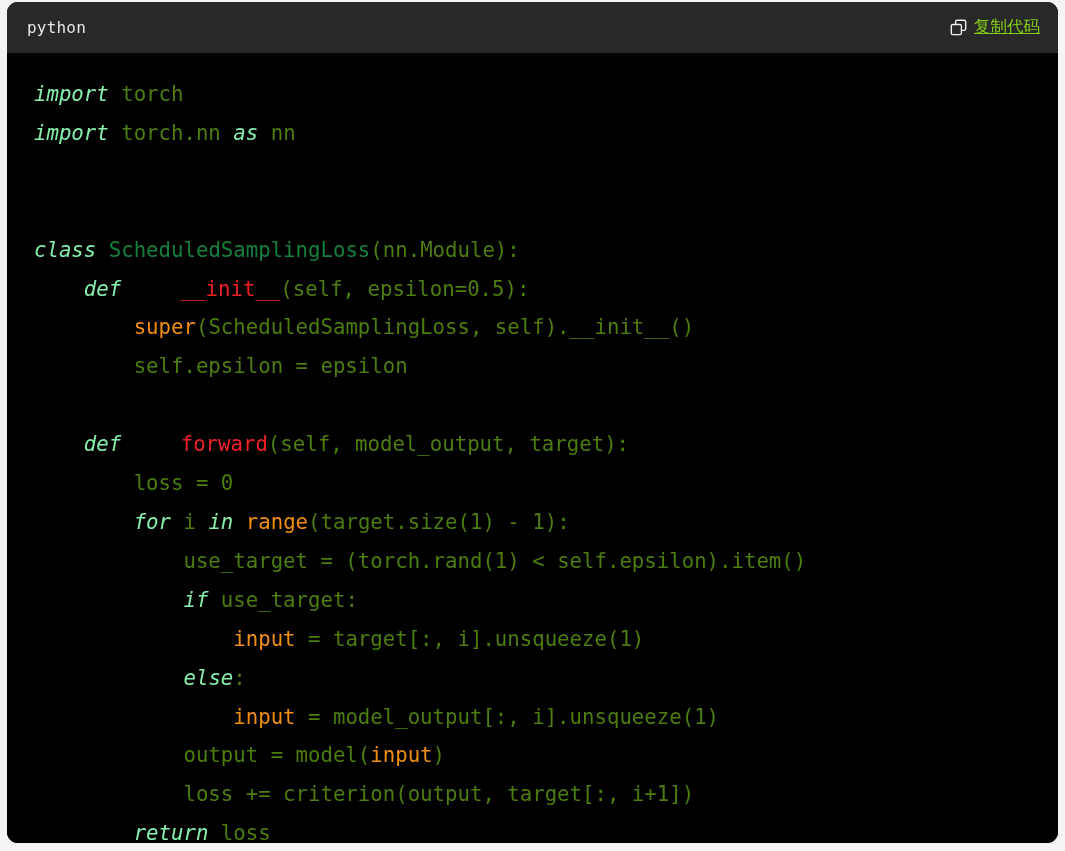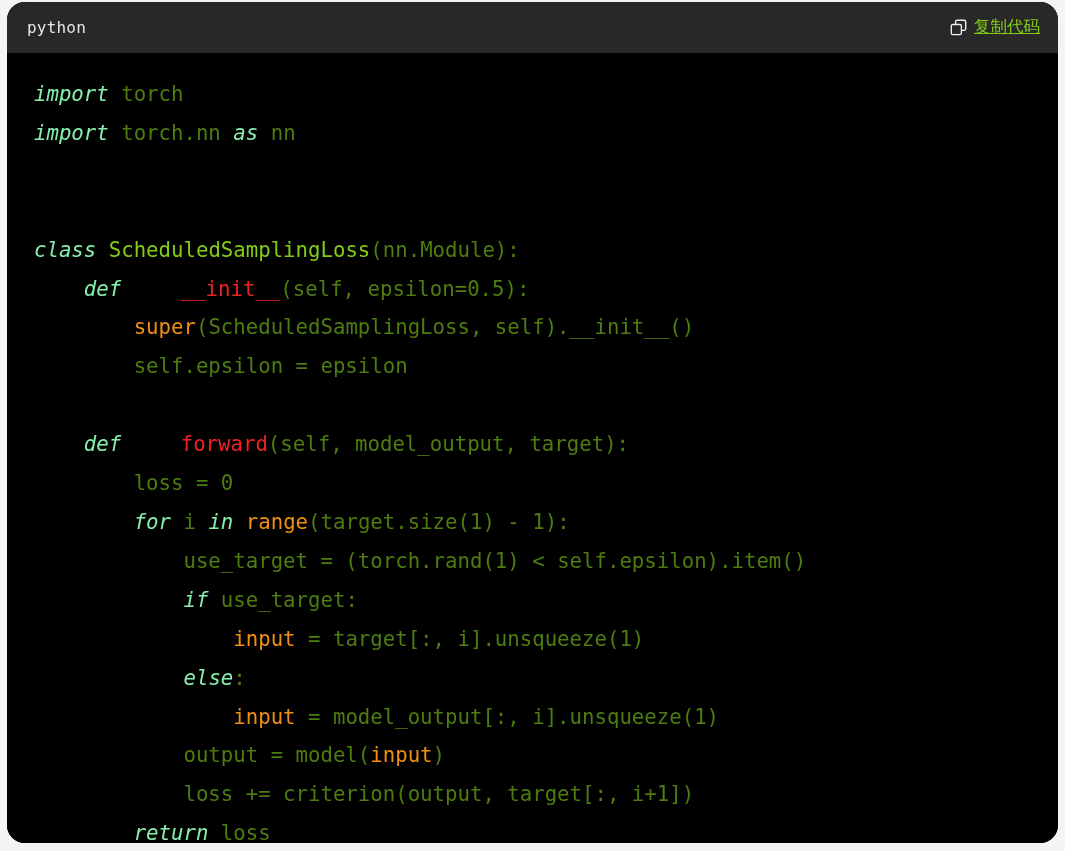--- a/index.html
+++ b/index.html
@@ -12,21 +12,21 @@
     background: #f4f4f4;
     font-family: "Liberation Sans", sans-serif;
     overflow: hidden;
   }
   .codeblock {
     position: absolute;
     left: 7px;
     top: 2px;
     width: 1051px;
     height: 841px;
-    border-radius: 18px;
+    border-radius: 11px;
     overflow: hidden;
     background: #000000;
     display: flex;
     flex-direction: column;
   }
   .cb-header {
     height: 51px;
     min-height: 51px;
     background: #282828;
     display: flex;
@@ -75,21 +75,21 @@
     padding: 0 20px 0 27px;
     font-family: "DejaVu Sans Mono", "Liberation Mono", monospace;
     font-size: 20.7px;
     line-height: 38.9px;
     color: #ffffff;
     white-space: pre;
     tab-size: 4;
   }
   .code .ln { display: block; min-height: 38.9px; }
   .kw  { color: #86efac; font-style: italic; }
-  .cls { color: #84cc16; text-align: center; }
+  .cls { color: #15803d; text-align: center; }
   .fn  { color: #ee2225; margin-left: 47px; }
   .bi  { color: #f08f14; }
   .num { color: #4d7c0f; }
   .pl  { color: #4d7c0f; }
 </style>
 </head>
 <body>
 
 <div class="codeblock">
 

